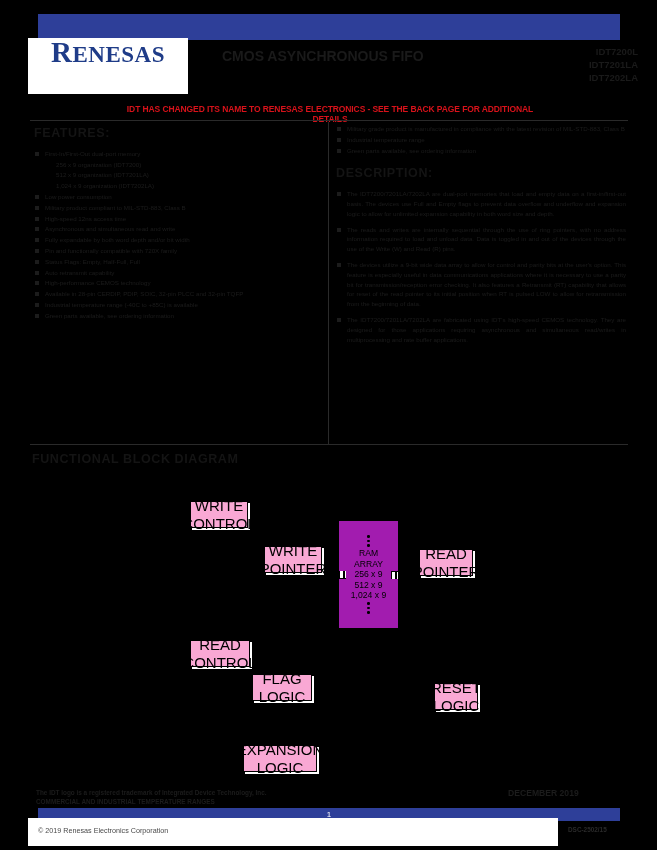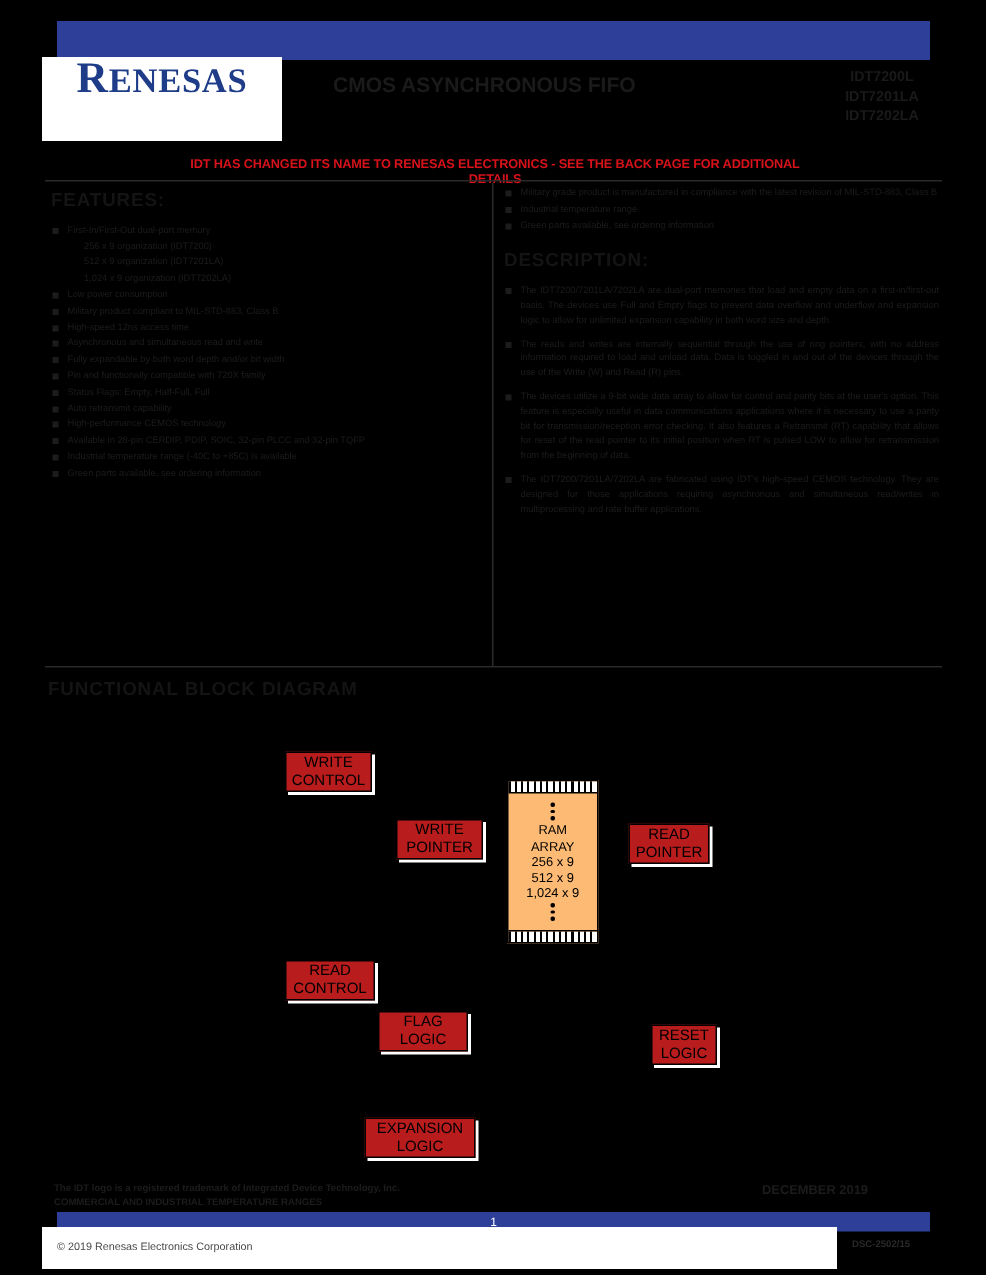--- a/index.html
+++ b/index.html
@@ -36,21 +36,21 @@
   .doc-title{
     position:absolute;left:222px;top:46px;width:300px;
     color:#1a1a1a;
     font-size:14px;font-weight:bold;line-height:1.45;
   }
   .doc-title .l2{display:block;}
 
   .partnos{
     position:absolute;left:538px;top:46px;width:100px;
     color:#1a1a1a;
-    font-size:9.5px;font-weight:bold;line-height:1.35;text-align:center;
+    font-size:9.5px;font-weight:bold;line-height:1.35;text-align:right;
   }
   .partnos span{display:block;}
 
   .redbar{
     position:absolute;left:112px;top:104px;width:436px;
     color:#d8121a;
     font-size:8.5px;font-weight:bold;line-height:1.2;
     text-align:center;letter-spacing:-.1px;
   }
 
@@ -81,40 +81,40 @@
   p.para.ind:before{content:"";position:absolute;left:1px;top:3px;width:4px;height:4px;background:#1c1c1c;}
 
   
   .fbd-head{
     position:absolute;left:32px;top:452px;
     color:#141414;font-size:12.5px;font-weight:bold;letter-spacing:.6px;
   }
   .fbd{position:absolute;left:0;top:470px;width:657px;height:310px;}
 
   .blk{
-    position:absolute;background:#b91c1c;border:1.2px solid #000;
-    color:#000;font-size:10px;line-height:1.18;font-weight:normal;
+    position:absolute;background:#f9a8d4;border:1.2px solid #000;
+    color:#000;font-size:15px;line-height:1.18;font-weight:normal;
     text-align:center;display:flex;align-items:center;justify-content:center;
     box-shadow:2px 2px 0 0 #ffffff;
   }
   .blk span{display:block;}
 
   #blk-write-control{left:190px;top:31px;width:56px;height:25px;}
   #blk-write-pointer{left:264px;top:76px;width:56px;height:25px;}
   #blk-read-pointer{left:419px;top:79px;width:52px;height:25px;}
   #blk-read-control{left:190px;top:170px;width:58px;height:25px;}
   #blk-reset-logic{left:434px;top:180px;width:42px;height:25px;margin-top:33px;}
   #blk-flag-logic{left:252px;top:204px;width:58px;height:25px;}
   #blk-expansion-logic{left:243px;top:275px;width:72px;height:25px;}
 
   
   .ram{
     position:absolute;left:338px;top:50px;width:59px;height:107px;
-    background:#fdba74;border:1.2px solid #000;
-    display:flex;flex-direction:column;align-items:center;
+    background:#a21caf;border:1.2px solid #000;
+    display:flex;align-items:center;
     color:#000;font-size:8.6px;line-height:1.24;
   }
   .ram .comb{
     width:100%;height:7px;flex:0 0 7px;
     background:
       repeating-linear-gradient(to right,#000 0 1.4px,#fff 1.4px 4.2px);
     border-bottom:1.2px solid #000;
   }
   .ram .comb.bot{border-bottom:none;border-top:1.2px solid #000;}
   .ram .inner{

